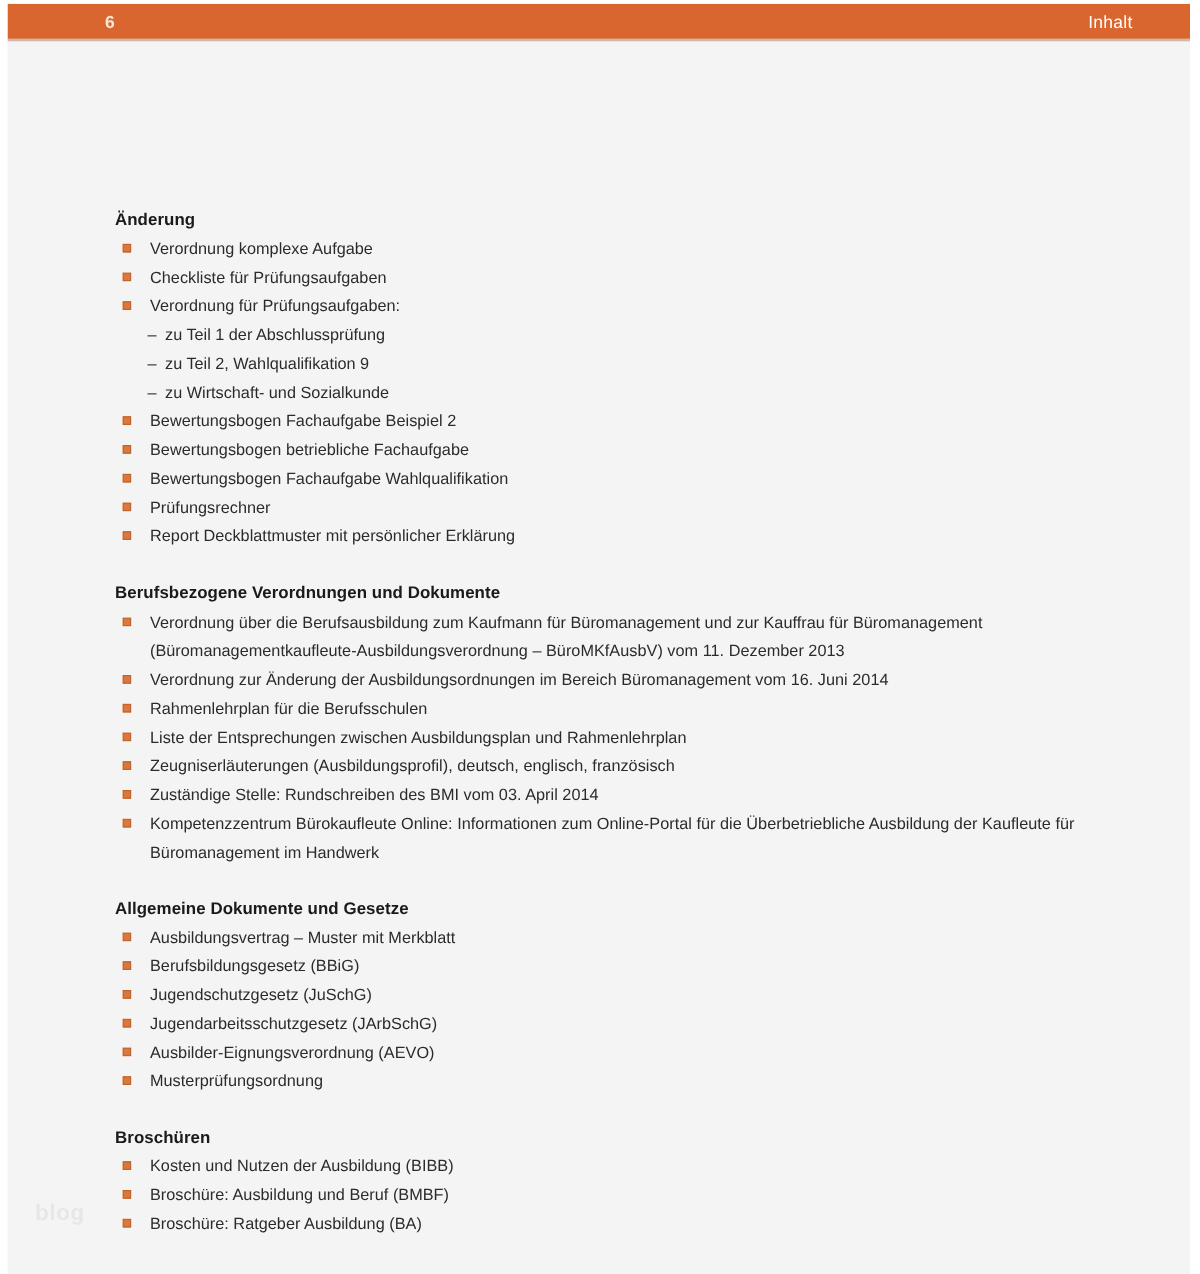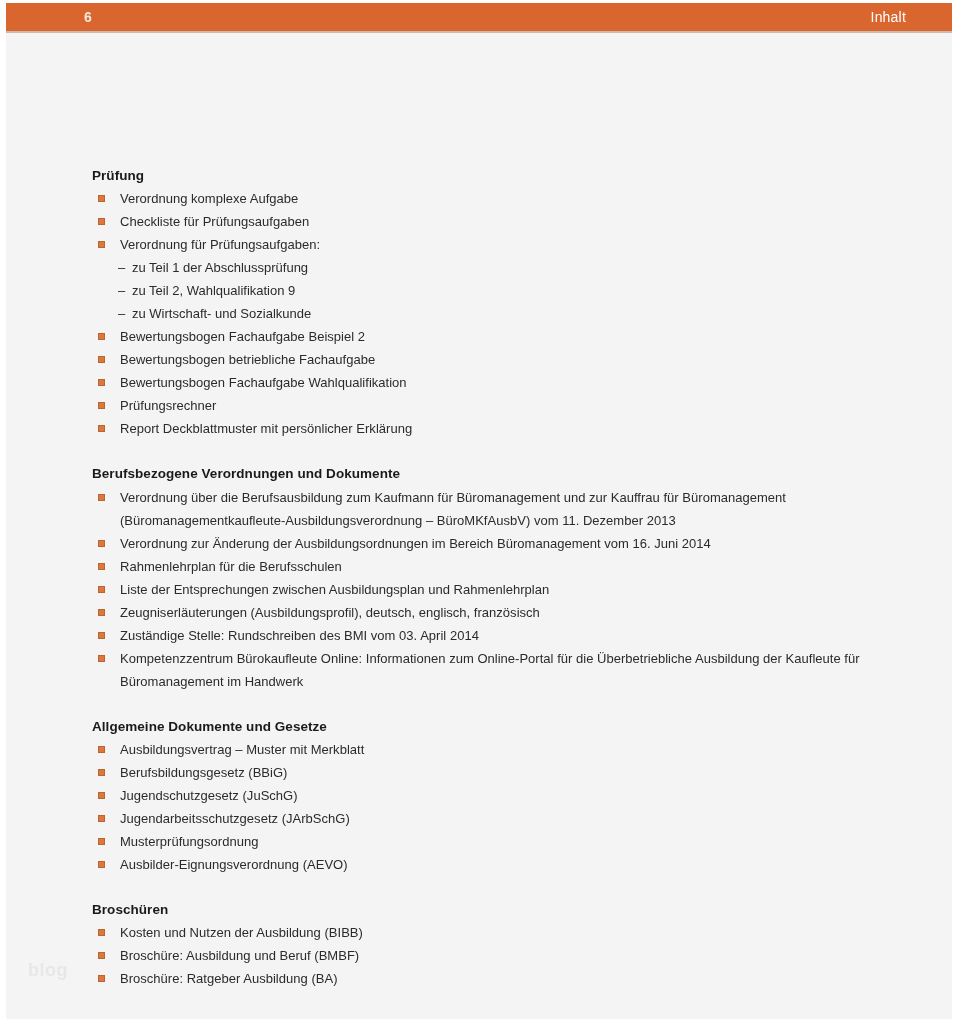--- a/index.html
+++ b/index.html
@@ -149,21 +149,21 @@
 <div class="page">
 
   <div class="page-header">
     <span class="folio">6</span>
     <span class="header-title">Inhalt</span>
   </div>
 
   <div class="watermark">blog</div>
 
   <div class="content" id="toc-root">
-      <div class="section-heading">Prüfung</div>
+      <div class="section-heading">Änderung</div>
       <ul class="bullets">
         <li class="bullet-item">
           <span class="bullet-marker"></span>
           <span class="bullet-text">Verordnung komplexe Aufgabe</span>
         </li>
         <li class="bullet-item">
           <span class="bullet-marker"></span>
           <span class="bullet-text">Checkliste für Prüfungsaufgaben</span>
         </li>
         <li class="bullet-item">
@@ -251,26 +251,26 @@
         <li class="bullet-item">
           <span class="bullet-marker"></span>
           <span class="bullet-text">Jugendschutzgesetz (JuSchG)</span>
         </li>
         <li class="bullet-item">
           <span class="bullet-marker"></span>
           <span class="bullet-text">Jugendarbeitsschutzgesetz (JArbSchG)</span>
         </li>
         <li class="bullet-item">
           <span class="bullet-marker"></span>
+          <span class="bullet-text">Ausbilder-Eignungsverordnung (AEVO)</span>
+        </li>
+        <li class="bullet-item">
+          <span class="bullet-marker"></span>
           <span class="bullet-text">Musterprüfungsordnung</span>
         </li>
-        <li class="bullet-item">
-          <span class="bullet-marker"></span>
-          <span class="bullet-text">Ausbilder-Eignungsverordnung (AEVO)</span>
-        </li>
       </ul>
       <div class="section-heading gap-before">Broschüren</div>
       <ul class="bullets">
         <li class="bullet-item">
           <span class="bullet-marker"></span>
           <span class="bullet-text">Kosten und Nutzen der Ausbildung (BIBB)</span>
         </li>
         <li class="bullet-item">
           <span class="bullet-marker"></span>
           <span class="bullet-text">Broschüre: Ausbildung und Beruf (BMBF)</span>

